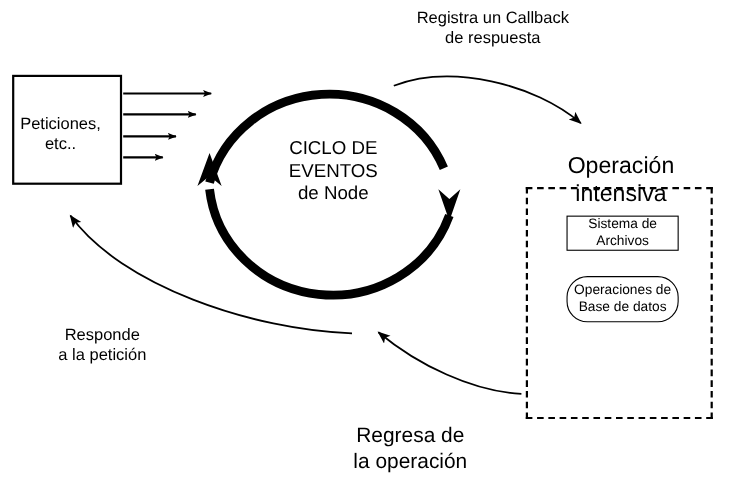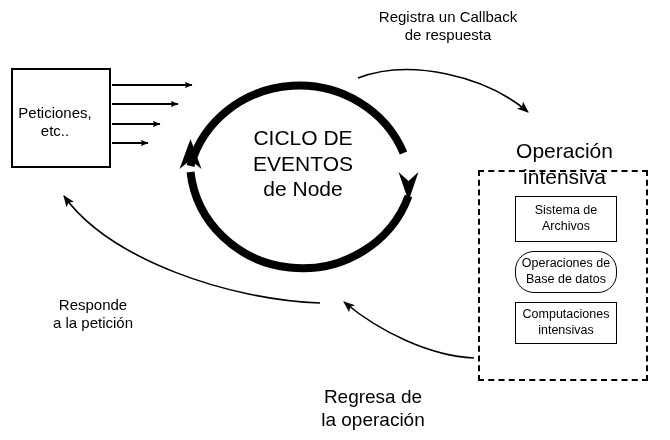--- a/index.html
+++ b/index.html
@@ -44,21 +44,21 @@
     left: 11px;
     top: 104px;
     width: 88px;
     font-size: 15px;
   }
   
   #loop-title {
     left: 218px;
     top: 125px;
     width: 170px;
-    font-size: 21px;
+    font-size: 17px;
   }
   
   #callback-label {
     left: 338px;
     top: 8px;
     width: 220px;
     font-size: 15px;
   }
   
   #respond-label {
@@ -100,21 +100,21 @@
     background: #fff;
     box-sizing: border-box;
     display: flex;
     align-items: center;
     justify-content: center;
     text-align: center;
     font-size: 12.5px;
     line-height: 1.25;
     white-space: pre-line;
   }
-  #op-box-0 { top: 196px; height: 46px; }
+  #op-box-0 { top: 196px; height: 32px; }
   #op-box-1 { top: 251px; height: 42px; border-radius: 19px; }
   #op-box-2 { top: 302px; height: 42px; }
 </style>
 </head>
 <body>
 
 <div id="canvas">
 
   <svg id="diagram-svg" viewBox="0 0 670 440">
     <defs>
@@ -173,16 +173,14 @@
   <div class="lbl" id="intensive-heading">Operación intensiva</div>
 
   <div id="intensive-group"></div>
 
   <div class="op-box" id="op-box-0">Sistema de
 Archivos</div>
 
   <div class="op-box" id="op-box-1">Operaciones de
 Base de datos</div>
 
-  <div class="op-box" id="op-box-2">Computaciones
-intensivas</div>
 
 </div>
 
 </body></html>

